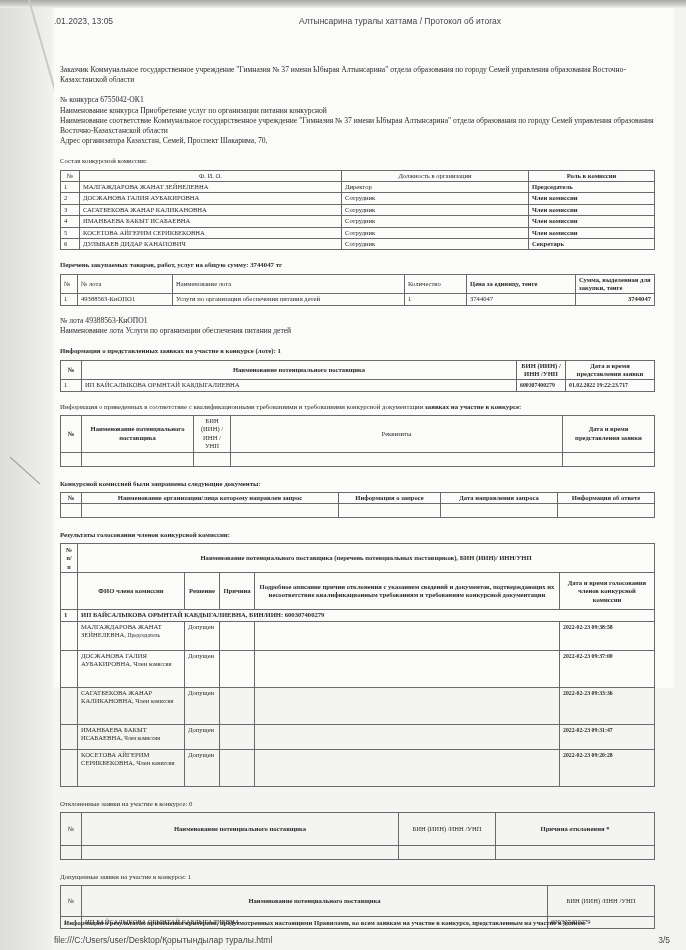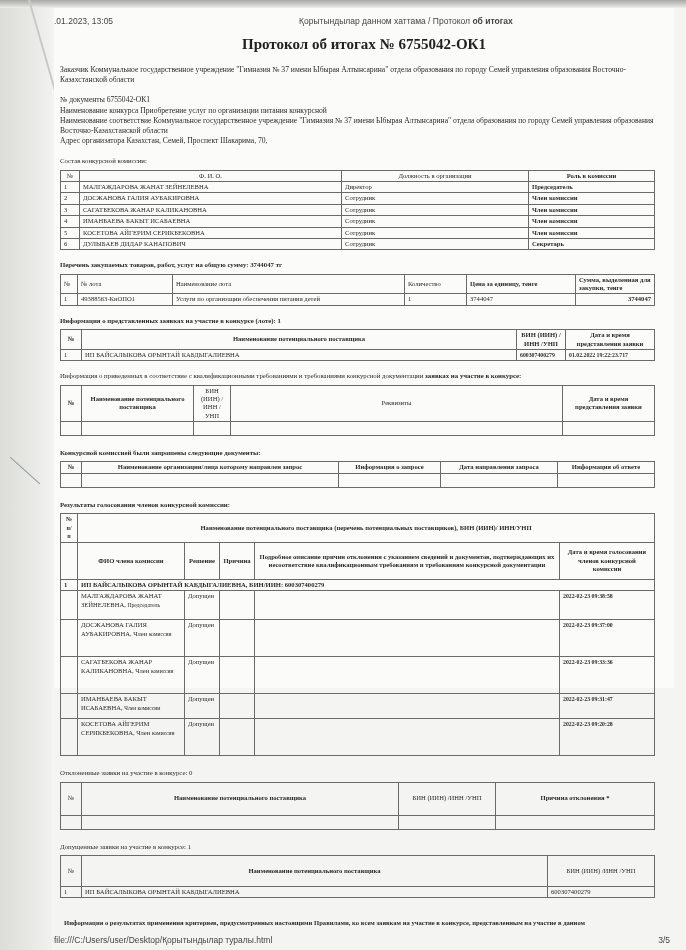--- a/index.html
+++ b/index.html
@@ -28,21 +28,21 @@
   .page {
     position: absolute; left: 54px; top: 8px; width: 620px; height: 680px;
     background: #fbfbfa;
   }
   .browser-hdr {
     position: absolute; top: 8px; left: 0; right: 0;
     font-family: "Liberation Sans", sans-serif; font-size: 8.5px; color: #444;
   }
   .browser-hdr .date { position: absolute; left: 0; }
   .browser-hdr .ptitle { position: absolute; left: 245px; }
-  .browser-hdr .ptitle b { font-weight: bold; }
+  .browser-hdr .ptitle b { font-weight: normal; }
   .main-title {
     position: absolute; top: 28px; left: 0; right: 0; text-align: center;
     font-size: 15px; font-weight: bold; color: #222;
   }
   .content {
     position: absolute; top: 57px; left: 6px; width: 595px;
     font-size: 7.6px; line-height: 10.2px;
   }
   .content b { font-weight: normal; }
   p { margin: 0; }
@@ -79,31 +79,30 @@
 
 <div class="scan-left"></div>
 <div class="scan-top"></div>
 <div class="scan-diag"></div>
 <div class="scan-mark"></div>
 
 <div class="page">
 
   <div class="browser-hdr">
     <span class="date">.01.2023, 13:05</span>
-    <span class="ptitle"><span>Қорытындылар данном хаттама / Протокол </span><b>об итогах</b></span>
+    <span class="ptitle"><span>Алтынсарина туралы хаттама / Протокол </span><b>об итогах</b></span>
   </div>
 
-  <div class="main-title">Протокол об итогах № 6755042-ОК1</div>
 
   <div class="content">
 
     <p class="blk"><span>Заказчик</span> <b>Коммунальное государственное учреждение "Гимназия № 37 имени Ыбырая Алтынсарина" отдела образования по городу Семей управления образования Восточно-Казахстанской области</b></p>
 
     <div class="blk">
-      <p><span>№ документы</span> <b>6755042-ОК1</b></p>
+      <p><span>№ конкурса</span> <b>6755042-ОК1</b></p>
       <p><span>Наименование конкурса</span> <b>Приобретение услуг по организации питания конкурсной</b></p>
       <p><span>Наименование соответствие</span> <b>Коммунальное государственное учреждение "Гимназия № 37 имени Ыбырая Алтынсарина" отдела образования по городу Семей управления образования Восточно-Казахстанской области</b></p>
       <p><span>Адрес организатора</span> <b>Казахстан, Семей, Проспект Шакарима, 70,</b></p>
     </div>
 
     <div class="sec-label">Состав конкурсной комиссии:</div>
     <table>
       <tbody>
           <tr>
         <th class="c" style="width:12px">№</th>
@@ -165,20 +164,24 @@
         <td>1</td>
         <td>49388563-КнОПО1</td>
         <td>Услуги по организации обеспечения питания детей</td>
         <td>1</td>
         <td>3744047</td>
         <td class="r b">3744047</td>
       </tr>
     </tbody>
       </table>
 
+    <div style="margin-top:10px; font-size:7.6px">
+      <p><span>№ лота</span> <b>49388563-КнОПО1</b></p>
+      <p><span>Наименование лота</span> <b>Услуги по организации обеспечения питания детей</b></p>
+    </div>
 
     <div class="sec-label" style="margin-top:10px"><b>Информация о представленных заявках на участие в конкурсе (лоте): 1</b></div>
     <table>
       <tbody>
           <tr>
         <th class="c b" style="width:14px">№</th>
         <th class="c b">Наименование потенциального поставщика</th>
         <th class="c b" style="width:42px">БИН (ИИН) /ИНН /УНП</th>
         <th class="c b" style="width:82px">Дата и время представления заявки</th>
       </tr>

